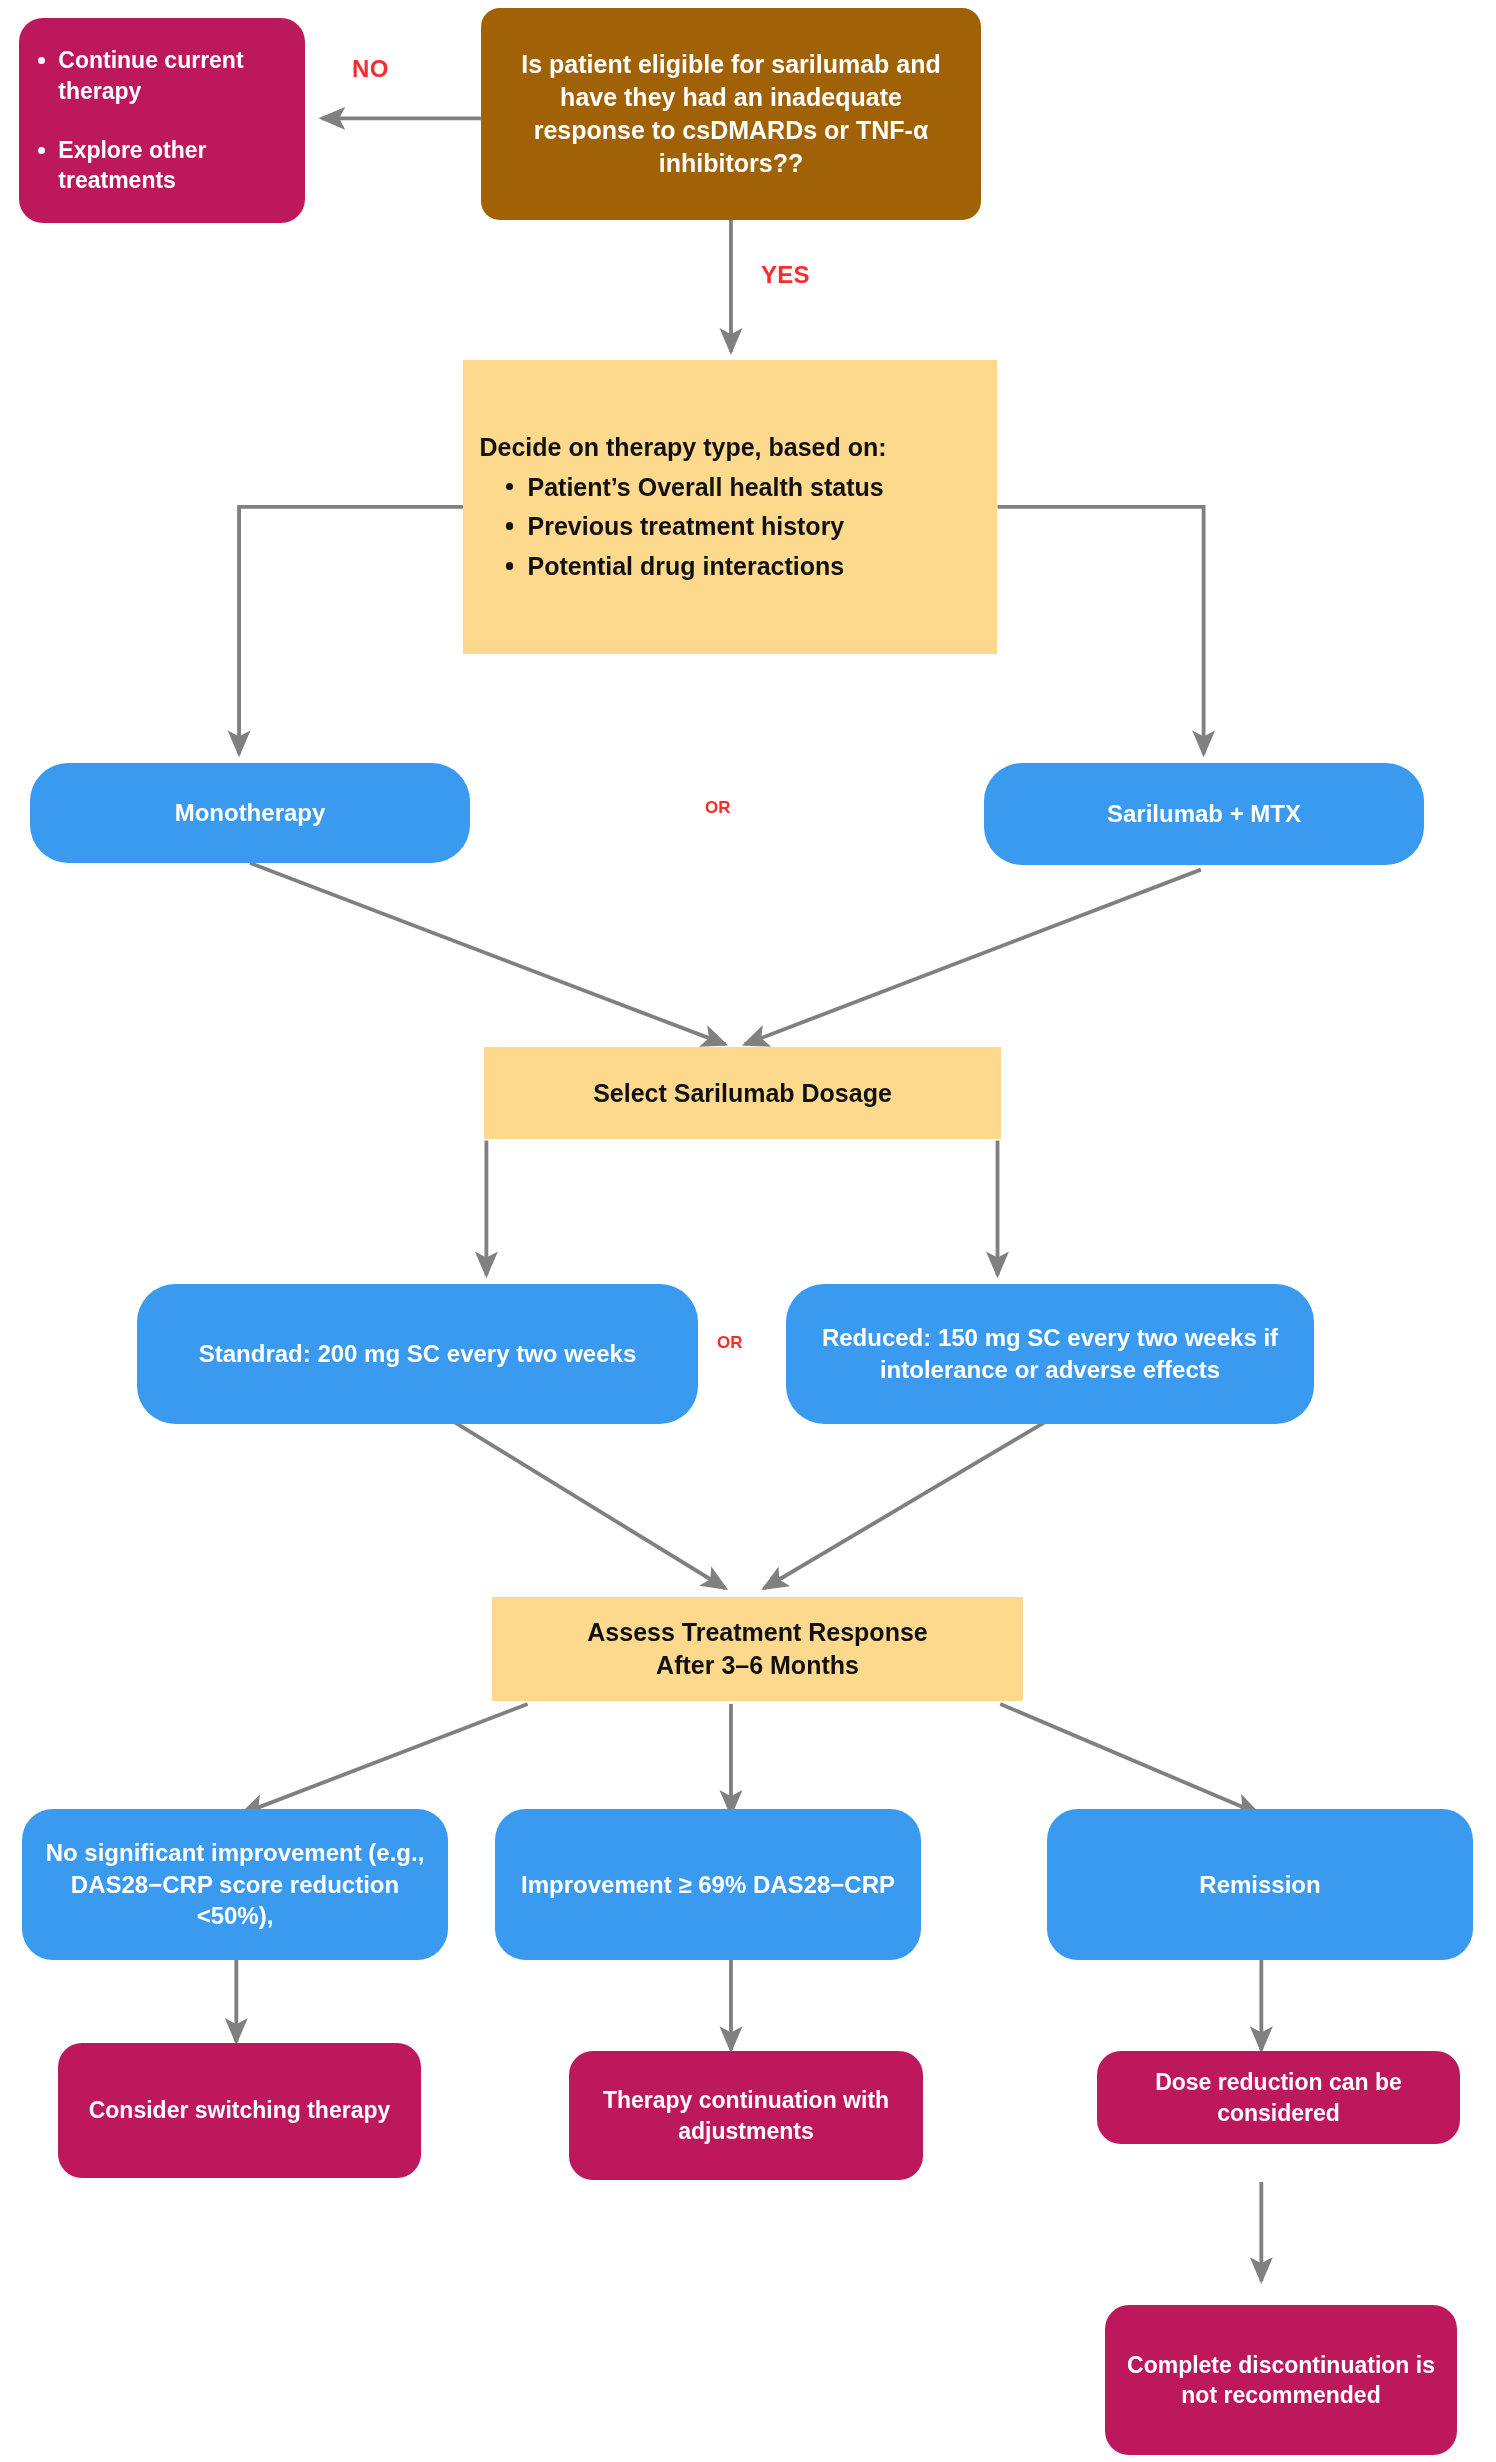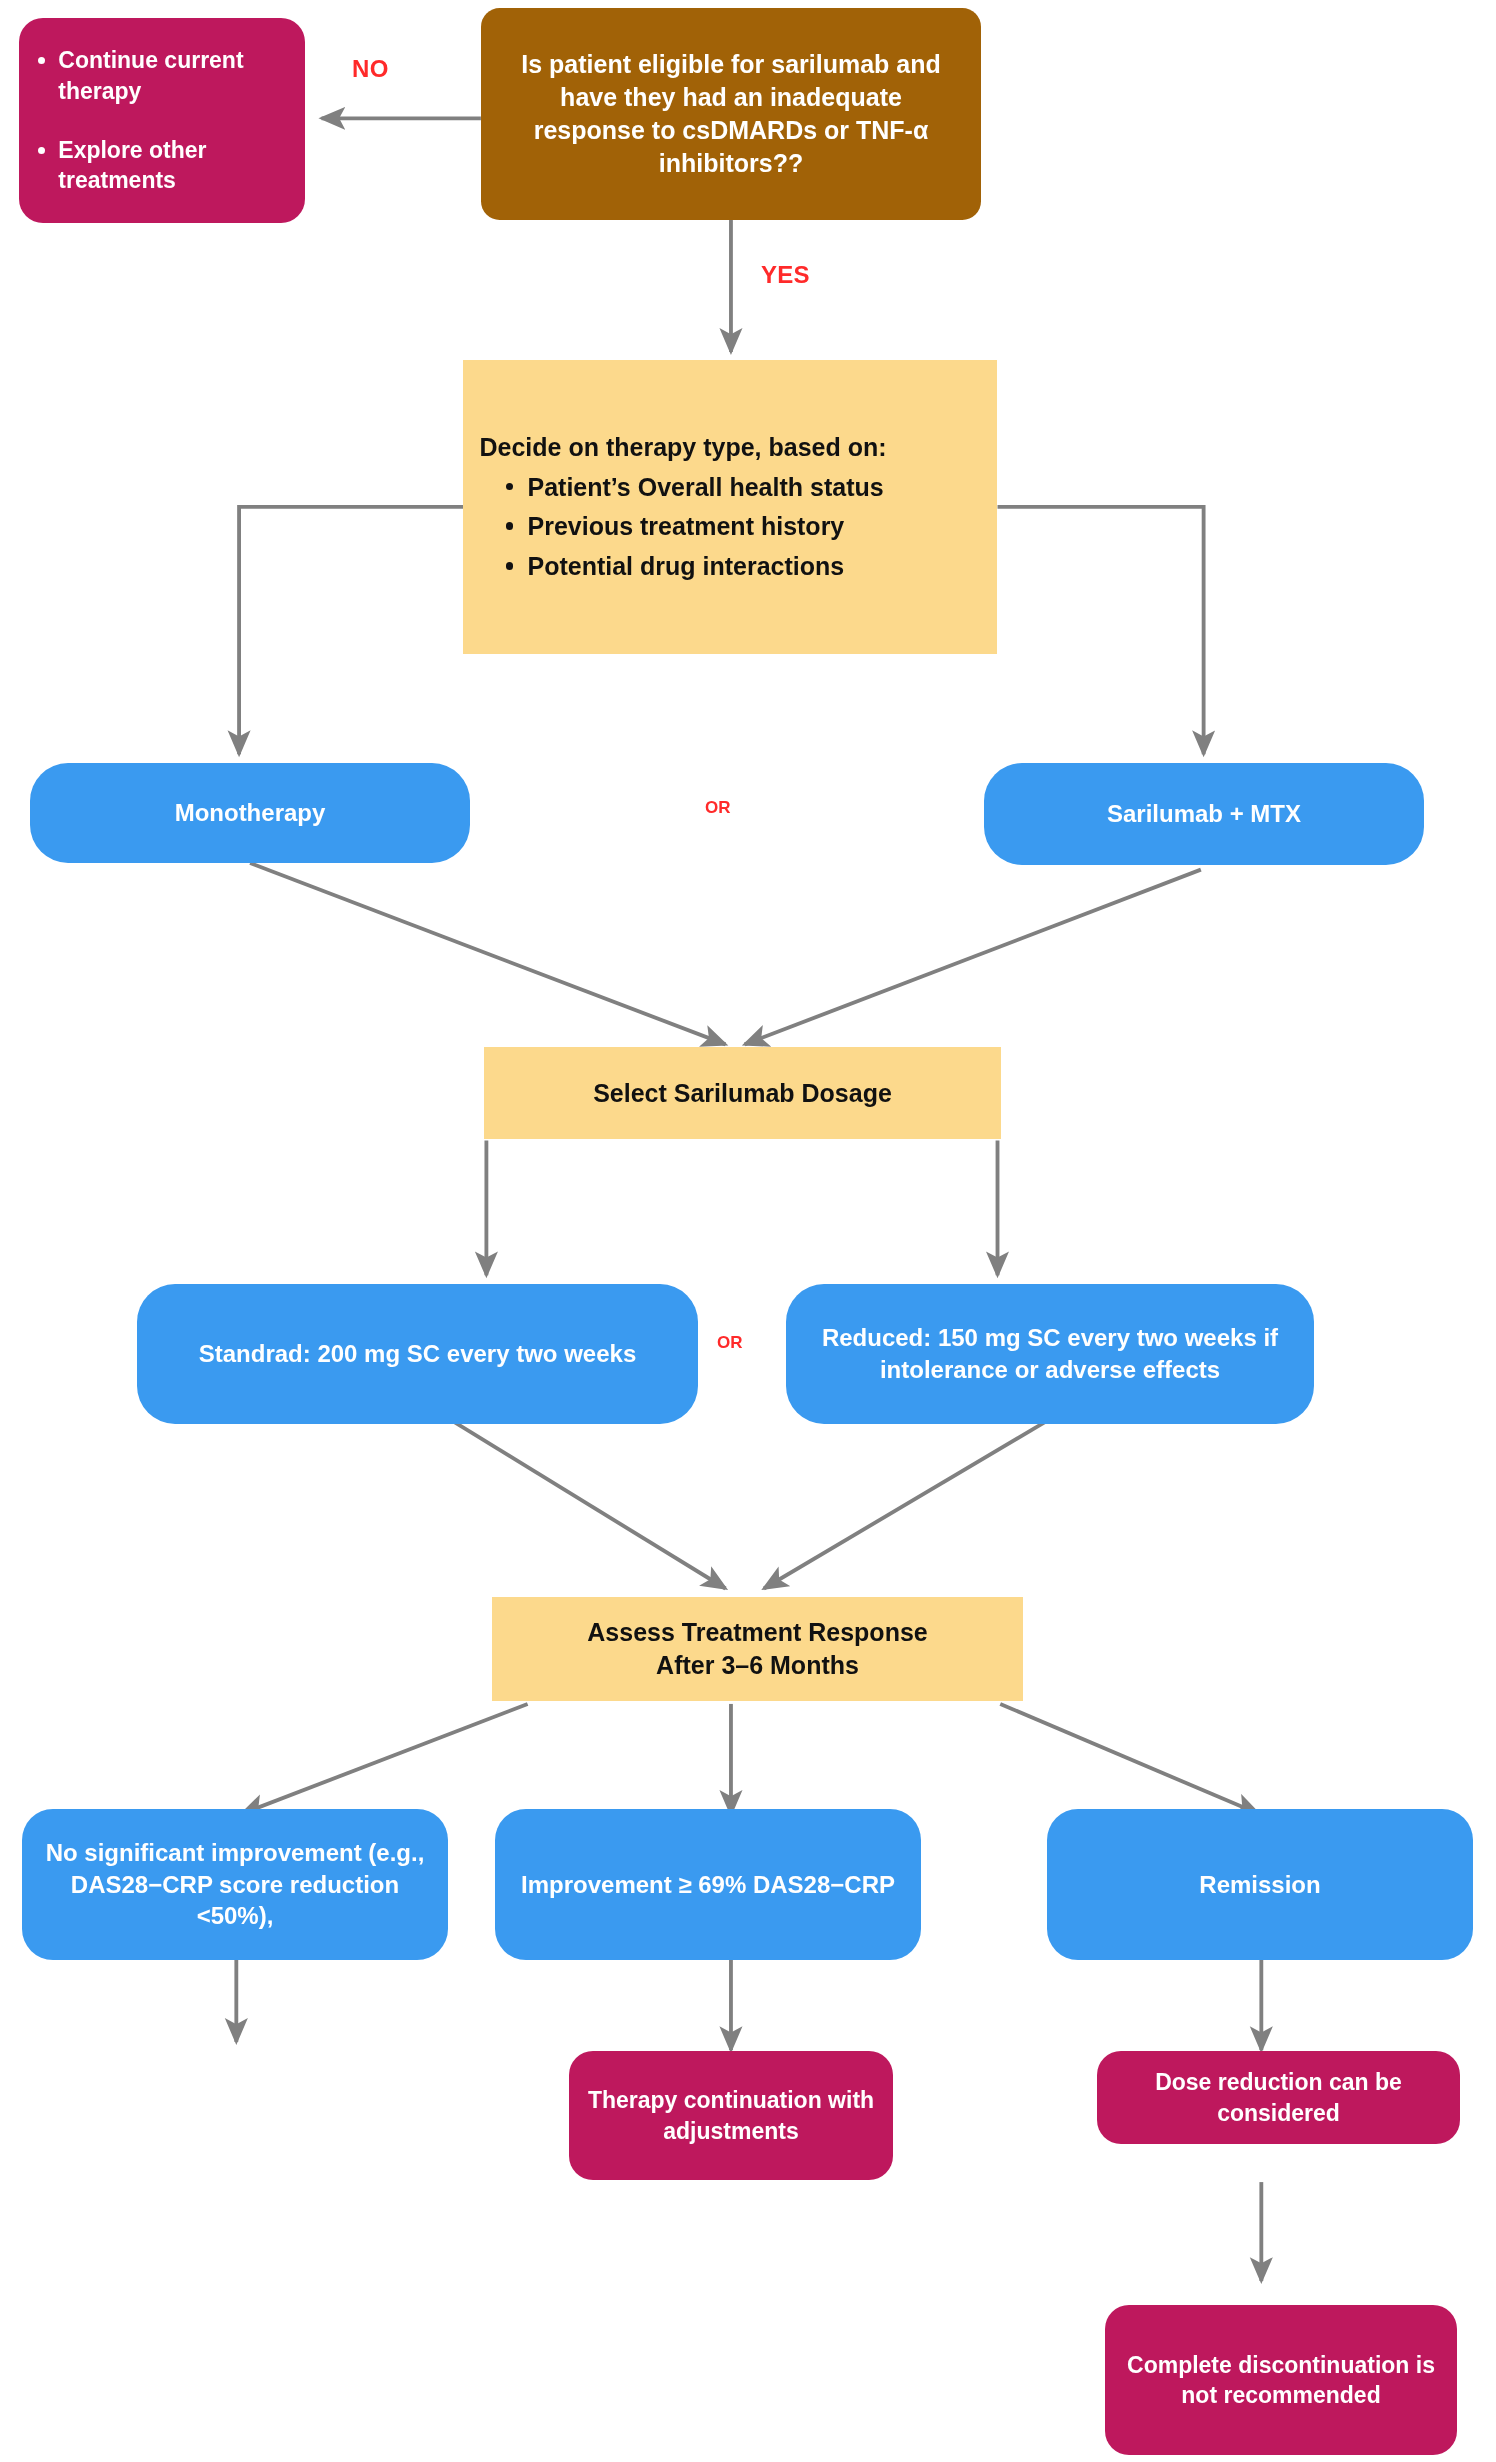--- a/index.html
+++ b/index.html
@@ -232,22 +232,25 @@
   </div>
 
   <div class="node node-blue" style="left:495px; top:1809px; width:426px; height:151px; font-size:24px; padding:0 18.7px; border-radius:31px;">
     <span>Improvement ≥ 69% DAS28−CRP</span>
   </div>
 
   <div class="node node-blue" style="left:1047px; top:1809px; width:426px; height:151px; font-size:24px; padding:0 18.7px; border-radius:31px;">
     <span>Remission</span>
   </div>
 
-
-  <div class="node node-gray" style="left:569px; top:2051px; width:324px; height:129px; font-size:23px; padding:0 10px;">
+  <div class="node node-gray" style="left:58px; top:2043px; width:363px; height:135px; font-size:23px; padding:0 16.5px;">
+    <span>Consider switching therapy</span>
+  </div>
+
+  <div class="node node-gray" style="left:569px; top:2051px; width:354px; height:129px; font-size:23px; padding:0 10px;">
     <span>Therapy continuation with adjustments</span>
   </div>
 
   <div class="node node-gray" style="left:1097px; top:2051px; width:363px; height:93px; font-size:23px; padding:0 5px;">
     <span>Dose reduction can be considered</span>
   </div>
 
   <div class="node node-gray" style="left:1105px; top:2305px; width:352px; height:150px; font-size:23px; padding:0 18.7px;">
     <span>Complete discontinuation is not recommended</span>
   </div>

